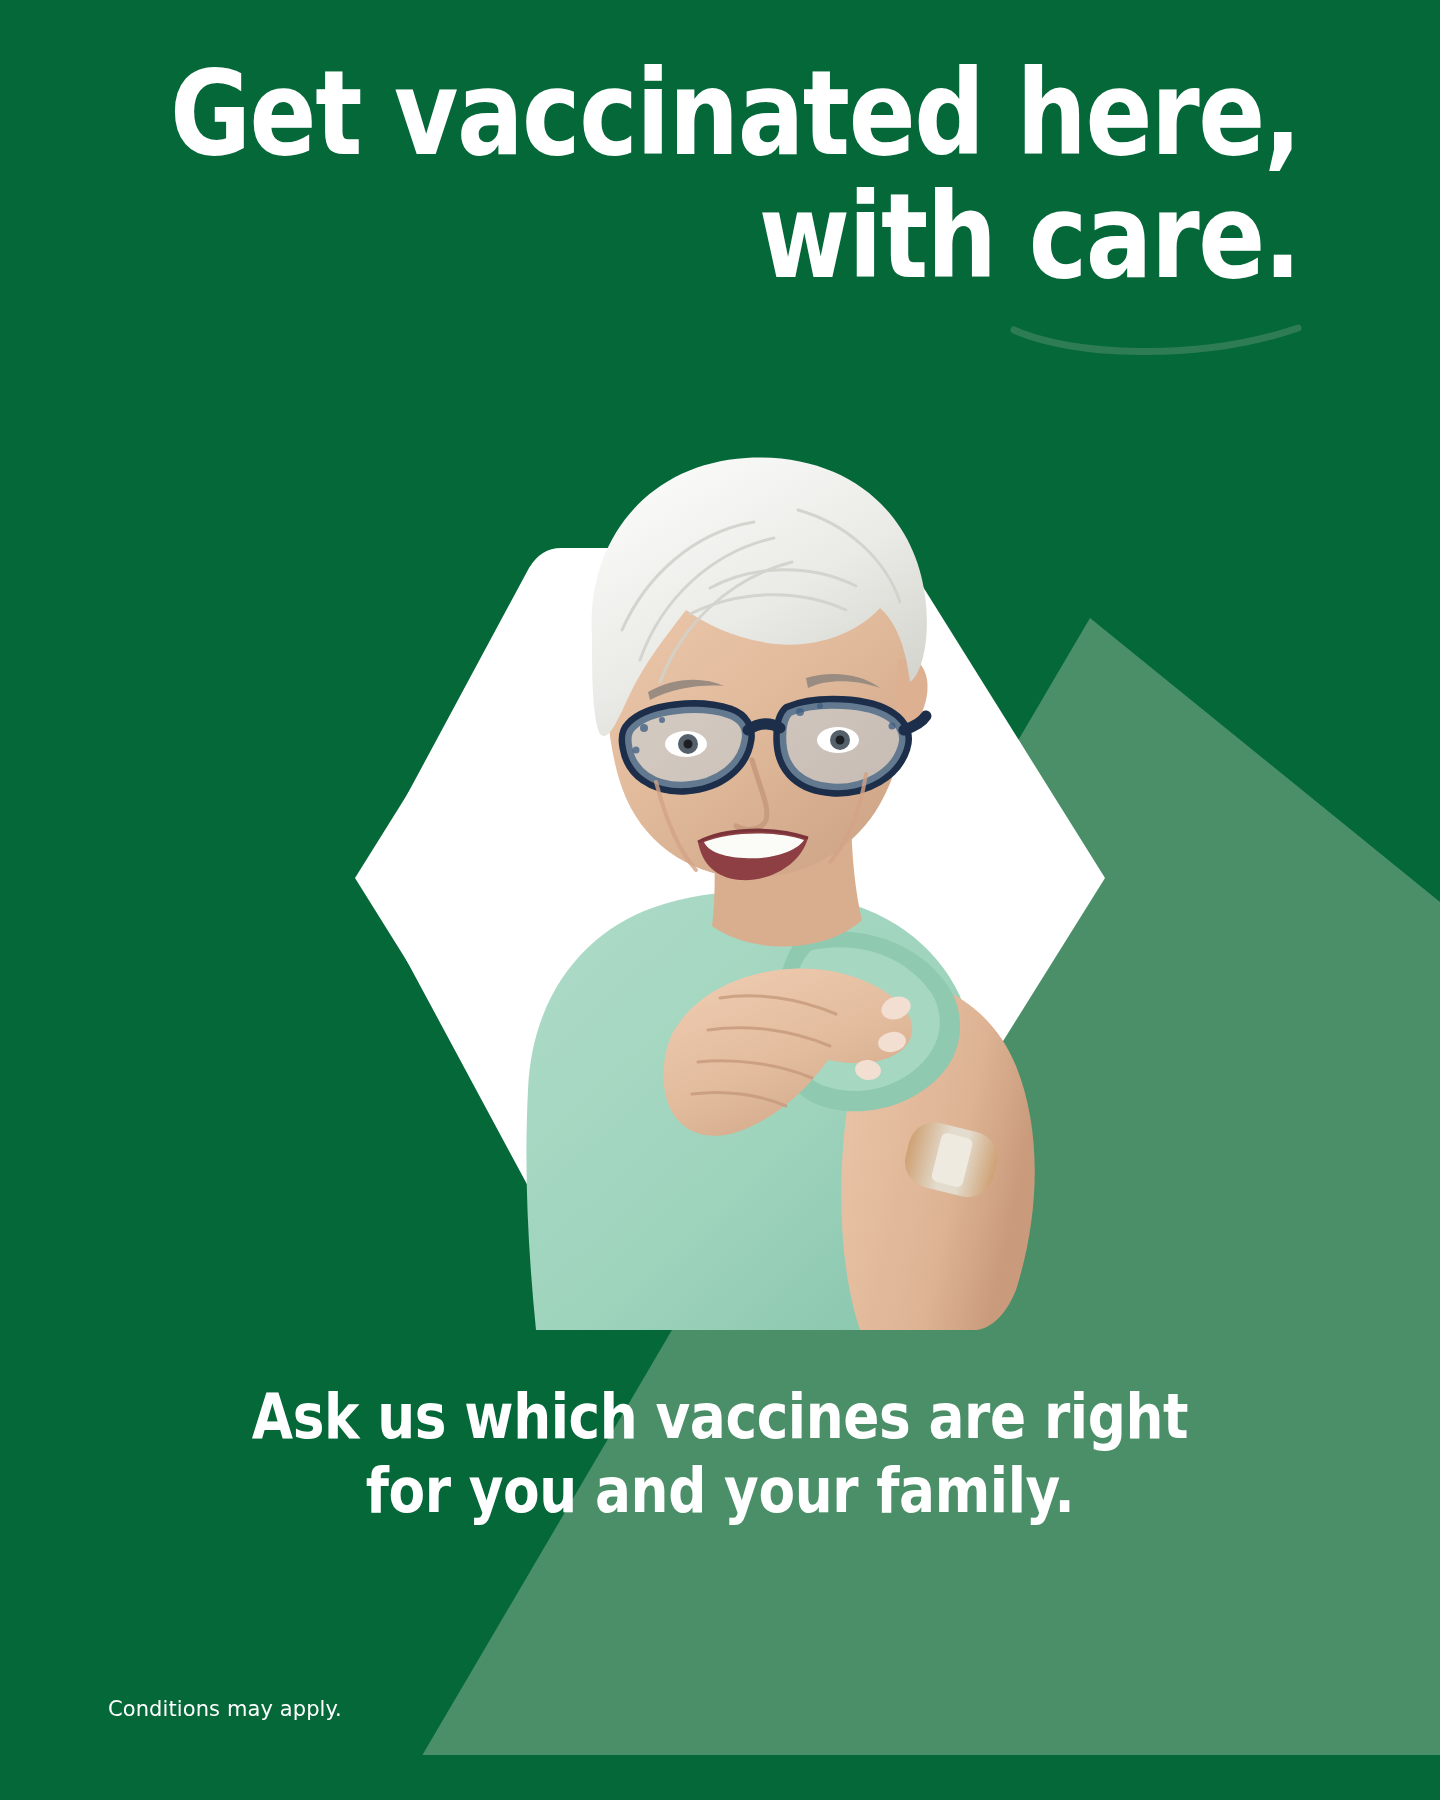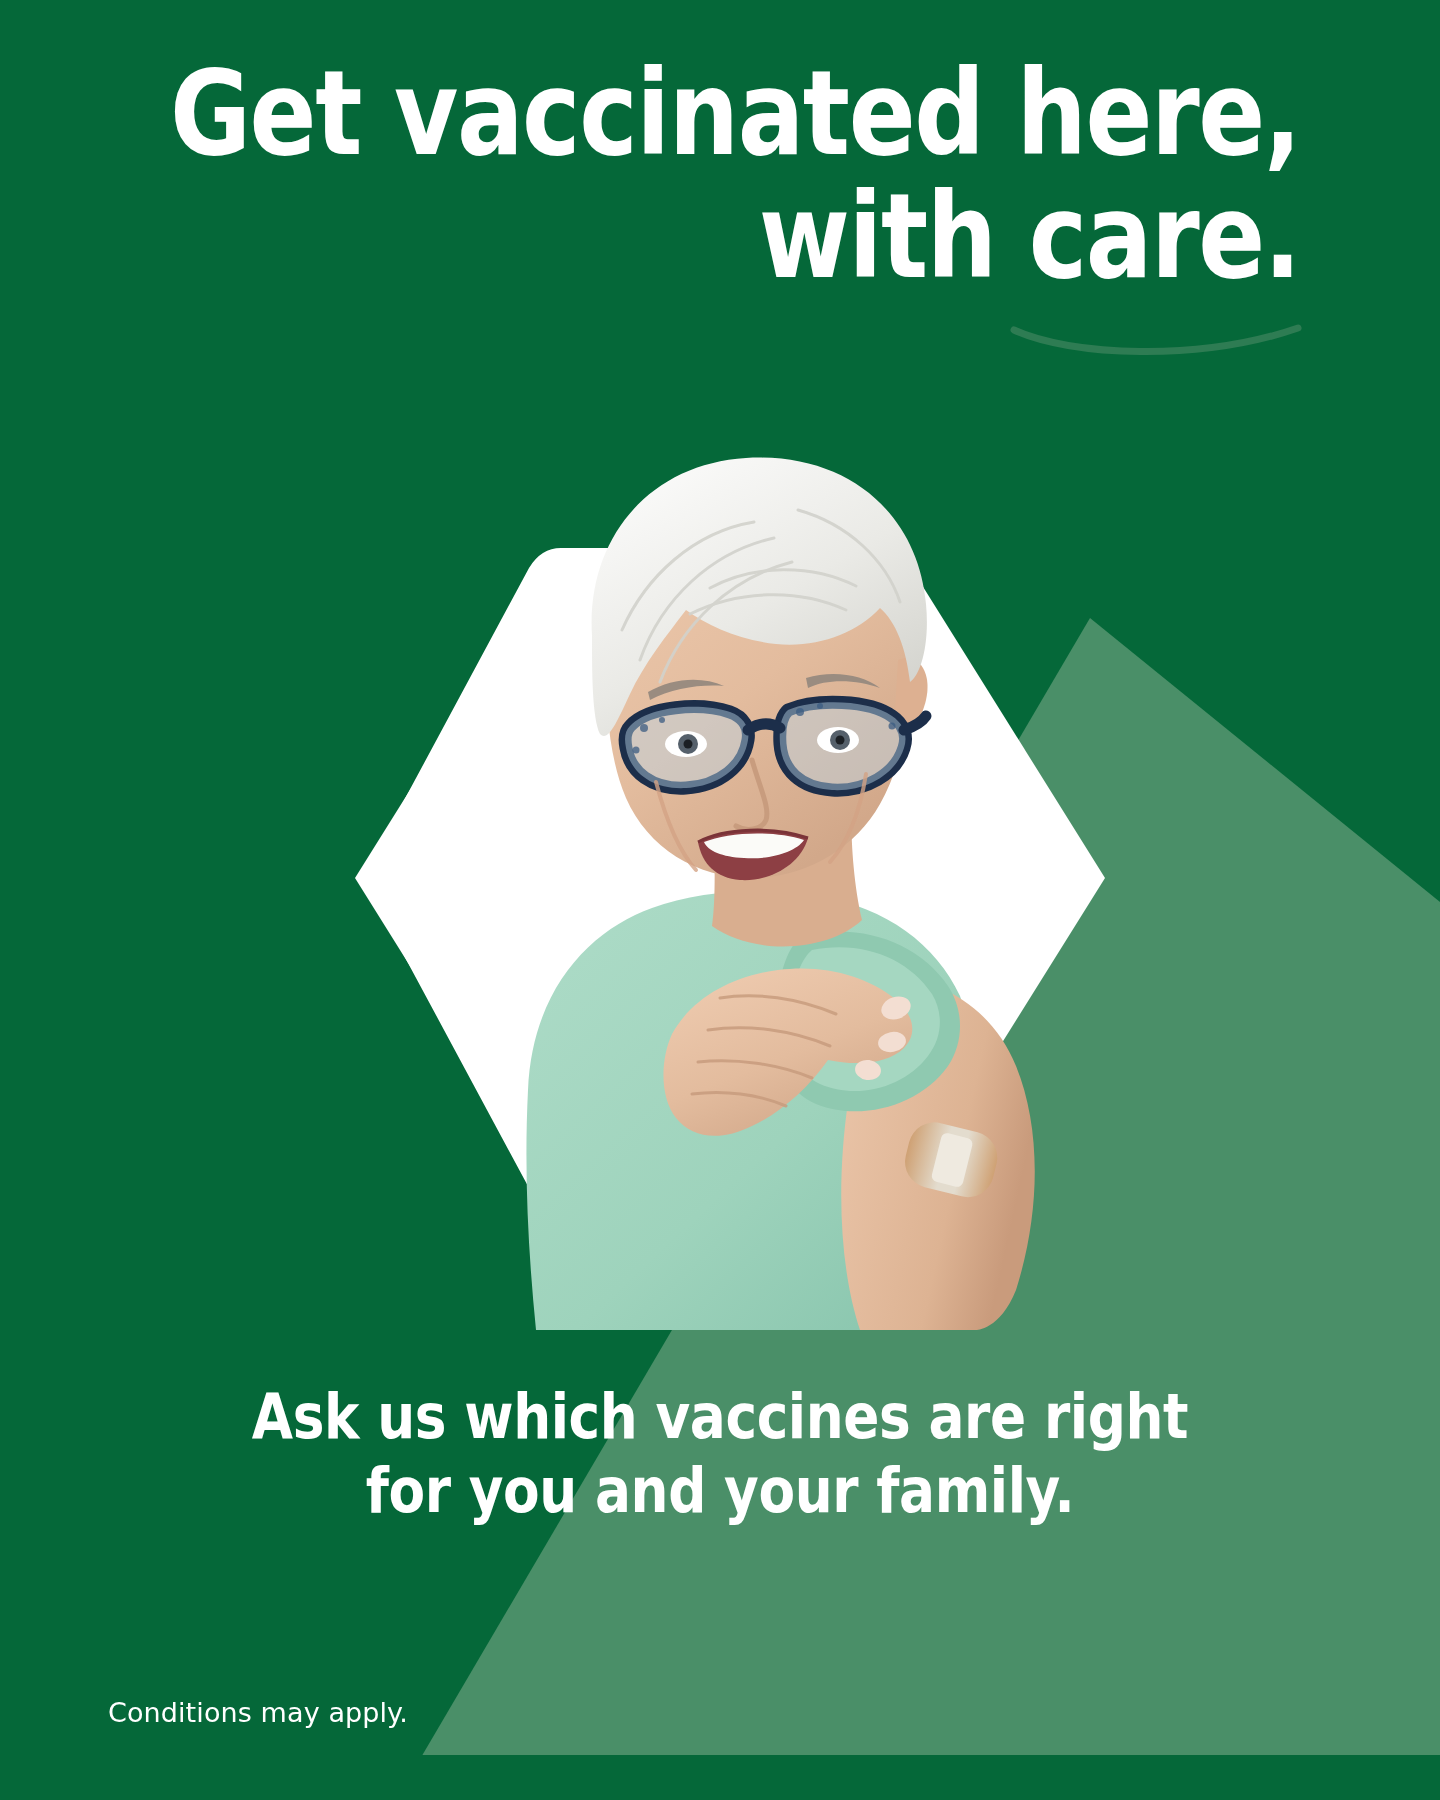--- a/index.html
+++ b/index.html
@@ -112,21 +112,21 @@
   }
   .subtitle span { display: block; }
 
   
   .disclaimer {
     position: absolute;
     left: 108px;
     top: 1697px;
     z-index: 7;
     color: #ffffff;
-    font-size: 27px;
+    font-size: 21px;
     font-weight: 400;
     letter-spacing: 0.1px;
     font-family: "DejaVu Sans", "Liberation Sans", sans-serif;
   }
 
   .logo {
     position: absolute;
     right: 78px;
     top: 1678px;
     z-index: 7;

